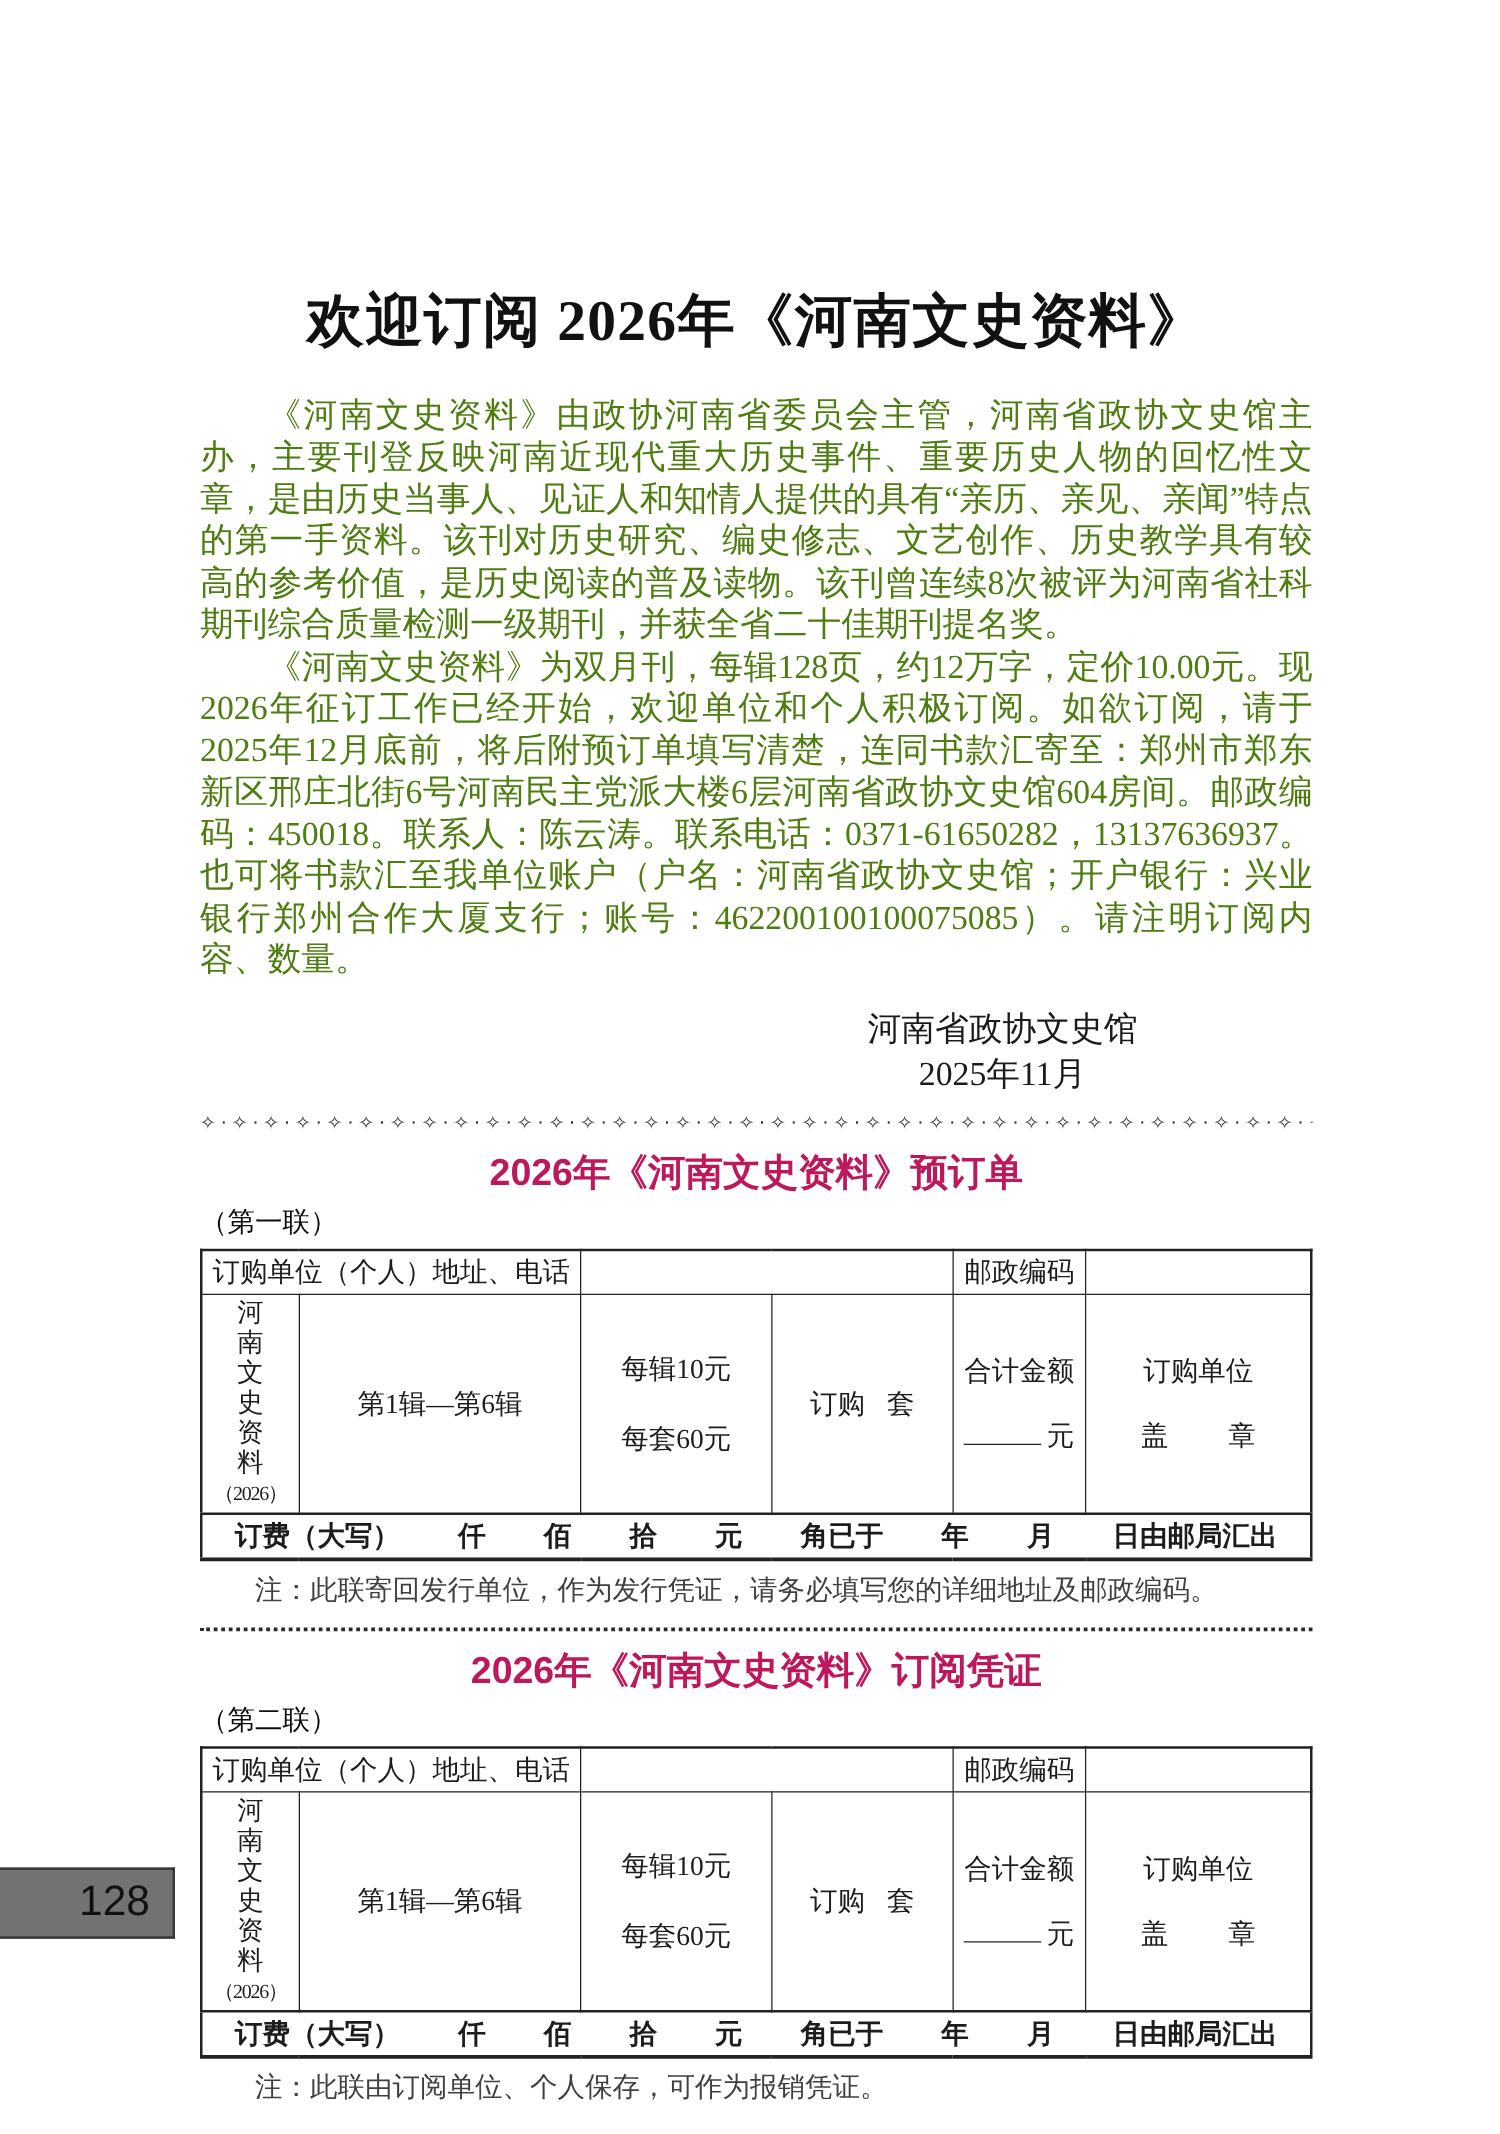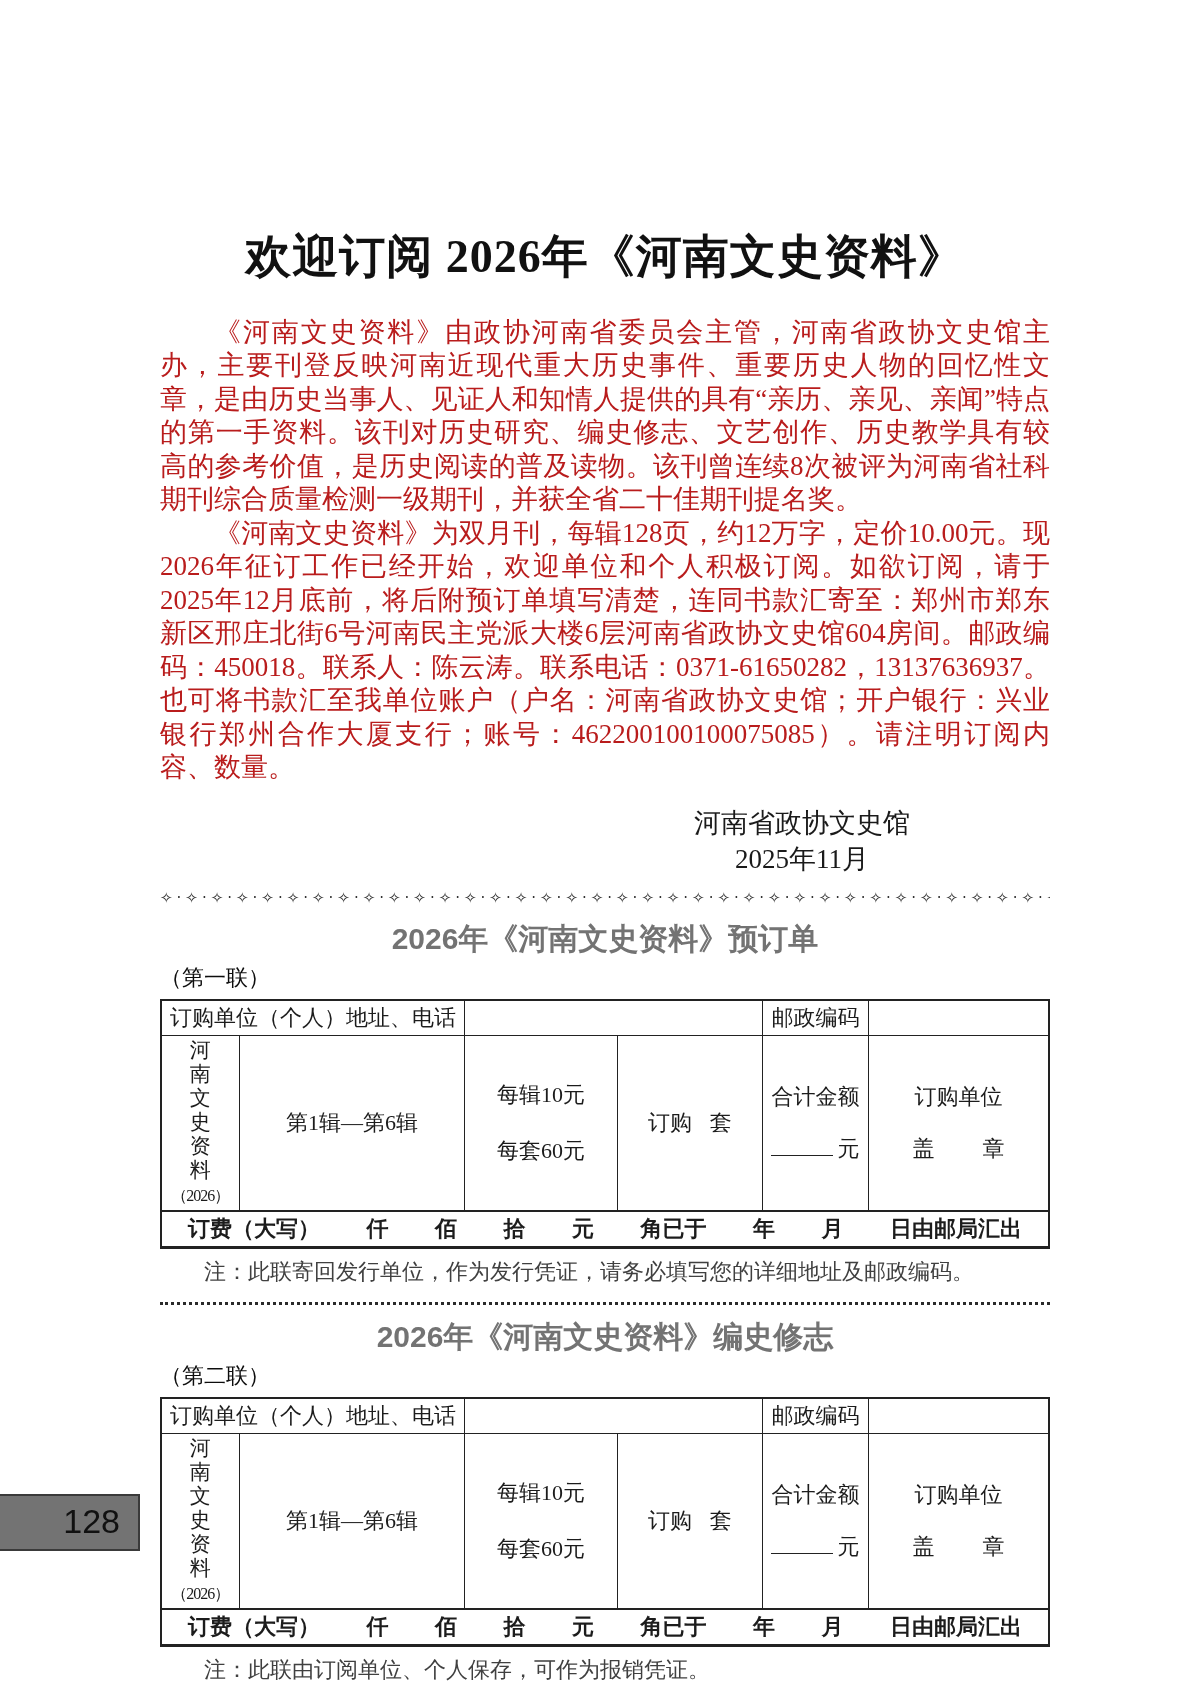--- a/index.html
+++ b/index.html
@@ -9,34 +9,34 @@
     font-family:"Liberation Serif","DejaVu Serif",serif; color:#1a1a1a;
   }
   .content { width:890px; margin-left:160px; padding-top:228px; }
 
   .main-title {
     text-align:center; font-weight:bold; font-size:46px; line-height:1.25;
     letter-spacing:1px; color:#111;
     font-family:"Liberation Serif","DejaVu Serif",serif;
   }
 
-  .intro { margin-top:30px; font-size:27px; line-height:33.5px; text-align:justify; color:#b91c1c; }
+  .intro { margin-top:30px; font-size:27px; line-height:33.5px; text-align:justify; color:#4d7c0f; }
   .intro p { text-indent:2em; }
 
   .signature { margin-top:20px; text-align:right; padding-right:140px; }
   .signature .sig-inner { display:inline-block; text-align:center; font-size:27px; line-height:36px; }
 
   .ornament-divider {
     margin-top:12px; width:100%; overflow:hidden; white-space:nowrap;
     font-size:15px; letter-spacing:4px; color:#333; text-align:left; line-height:18px;
     font-family:"DejaVu Sans","Liberation Sans",sans-serif;
   }
 
   .section-title {
-    text-align:center; font-weight:bold; font-size:30px; line-height:1.2; color:#737373;
+    text-align:center; font-weight:bold; font-size:30px; line-height:1.2; color:#be185d;
     font-family:"Liberation Sans","DejaVu Sans",sans-serif;
   }
   .sec1 .section-title { margin-top:14px; }
   .sec2 .section-title { margin-top:14px; }
   .copy-label {
     font-weight:normal; font-size:22px; margin-top:6px; color:#0d0d0d;
     font-family:"Liberation Sans","DejaVu Sans",sans-serif;
   }
 
   table.order-table {
@@ -164,21 +164,21 @@
       </tr>
     </tbody>
       </table>
 
     <div class="table-note">注：此联寄回发行单位，作为发行凭证，请务必填写您的详细地址及邮政编码。</div>
   </div>
 
   <div class="dotted-divider"></div>
 
   <div class="sec2">
-    <div class="section-title">2026年《河南文史资料》编史修志</div>
+    <div class="section-title">2026年《河南文史资料》订阅凭证</div>
     <div class="copy-label">（第二联）</div>
 
     <table class="order-table">
       <colgroup>
         <col style="width:8.8%">
           <col style="width:25.4%">
           <col style="width:17.2%">
         <col style="width:16.3%">
           <col style="width:12.0%">
           <col style="width:20.3%">

